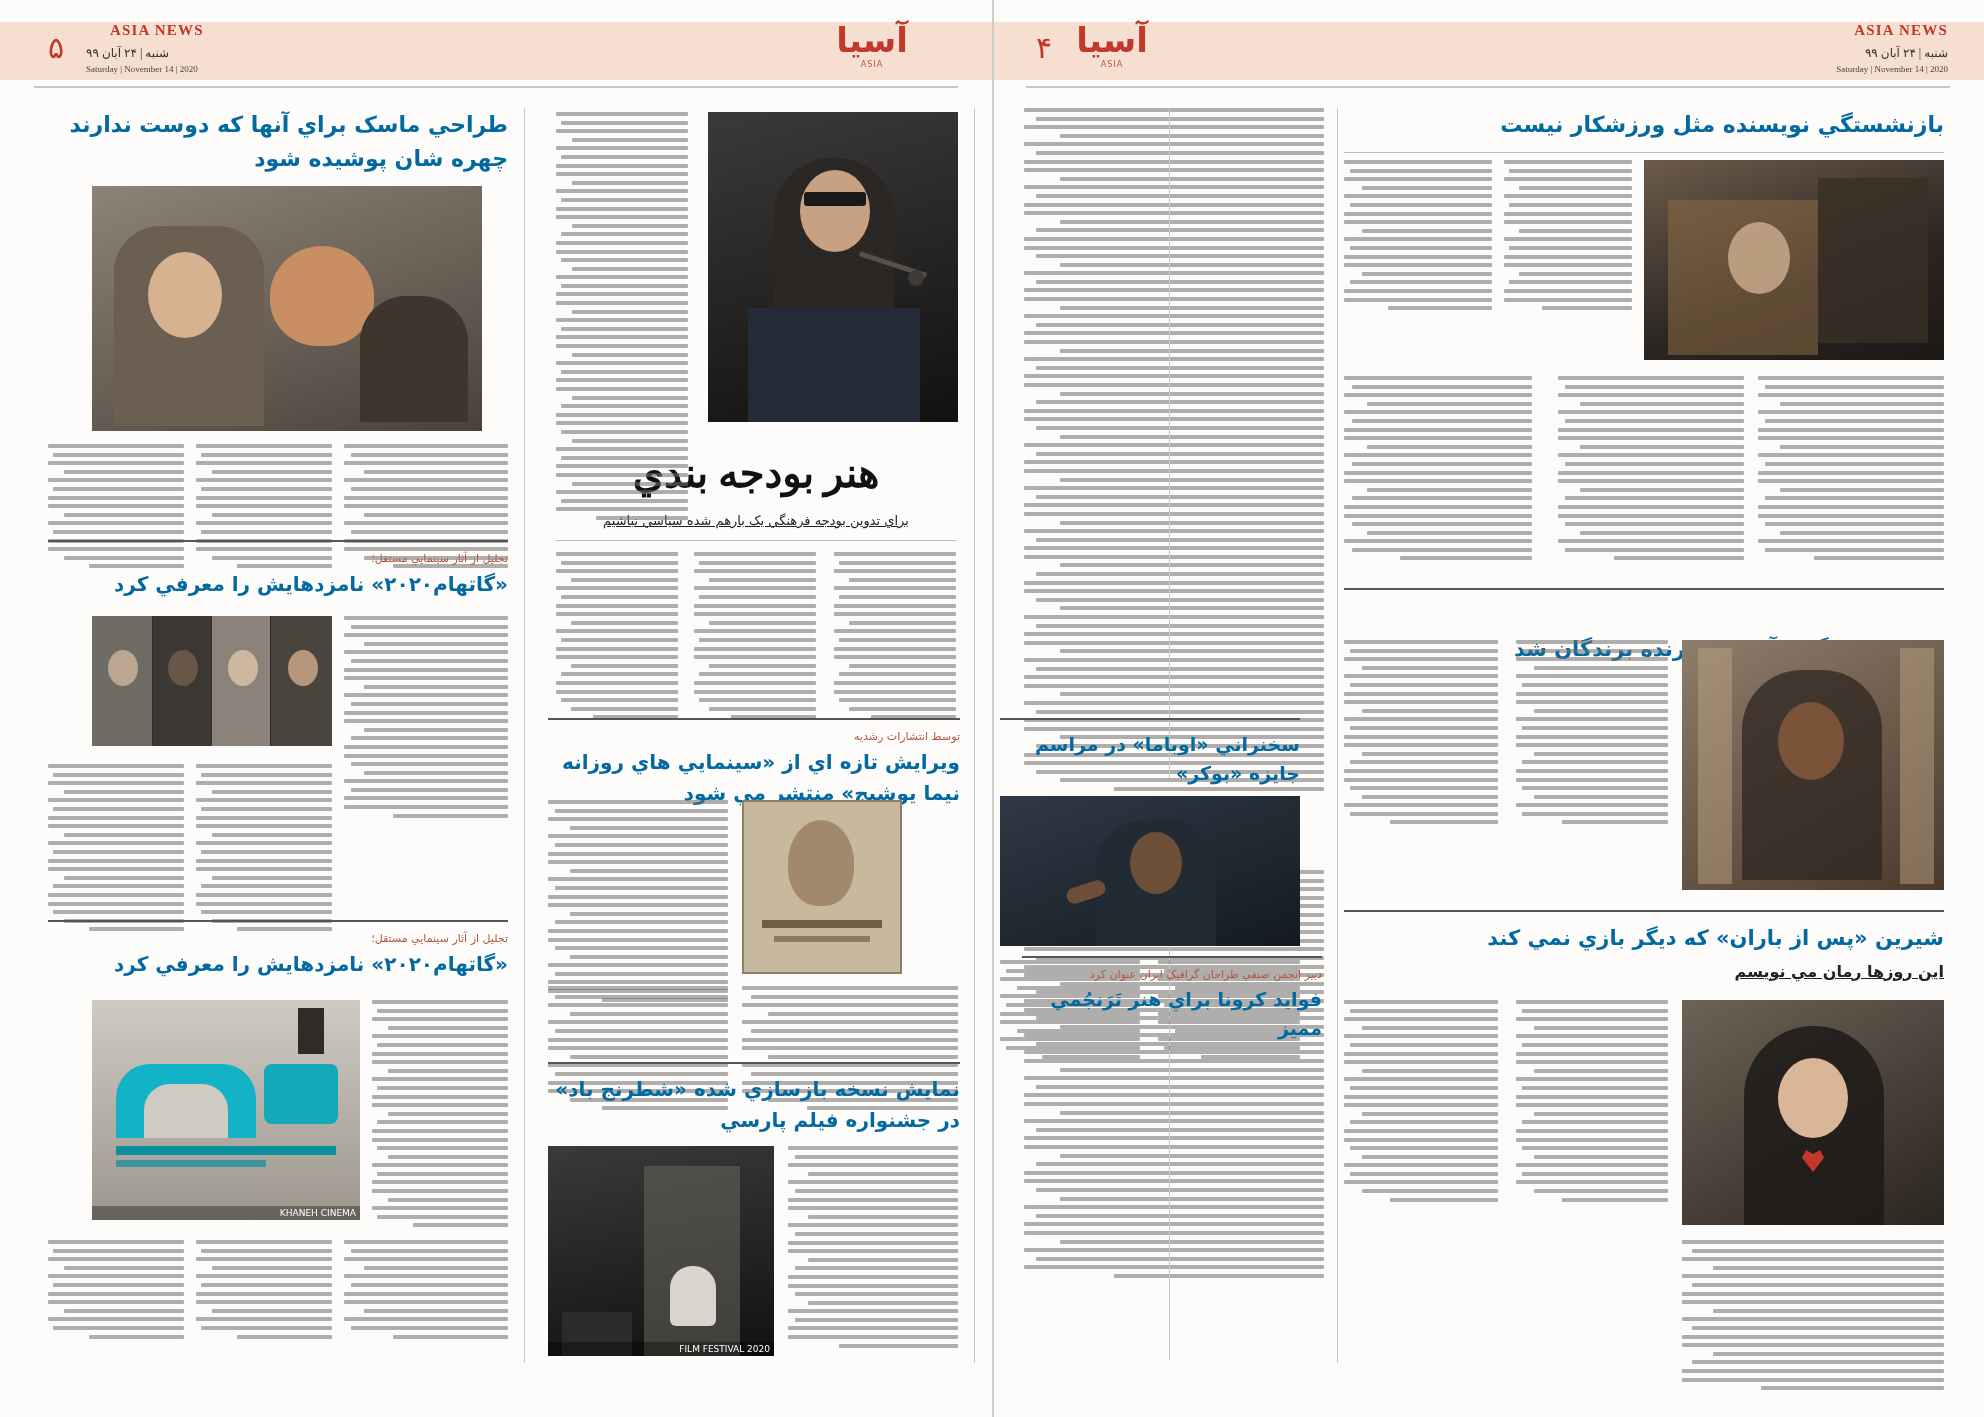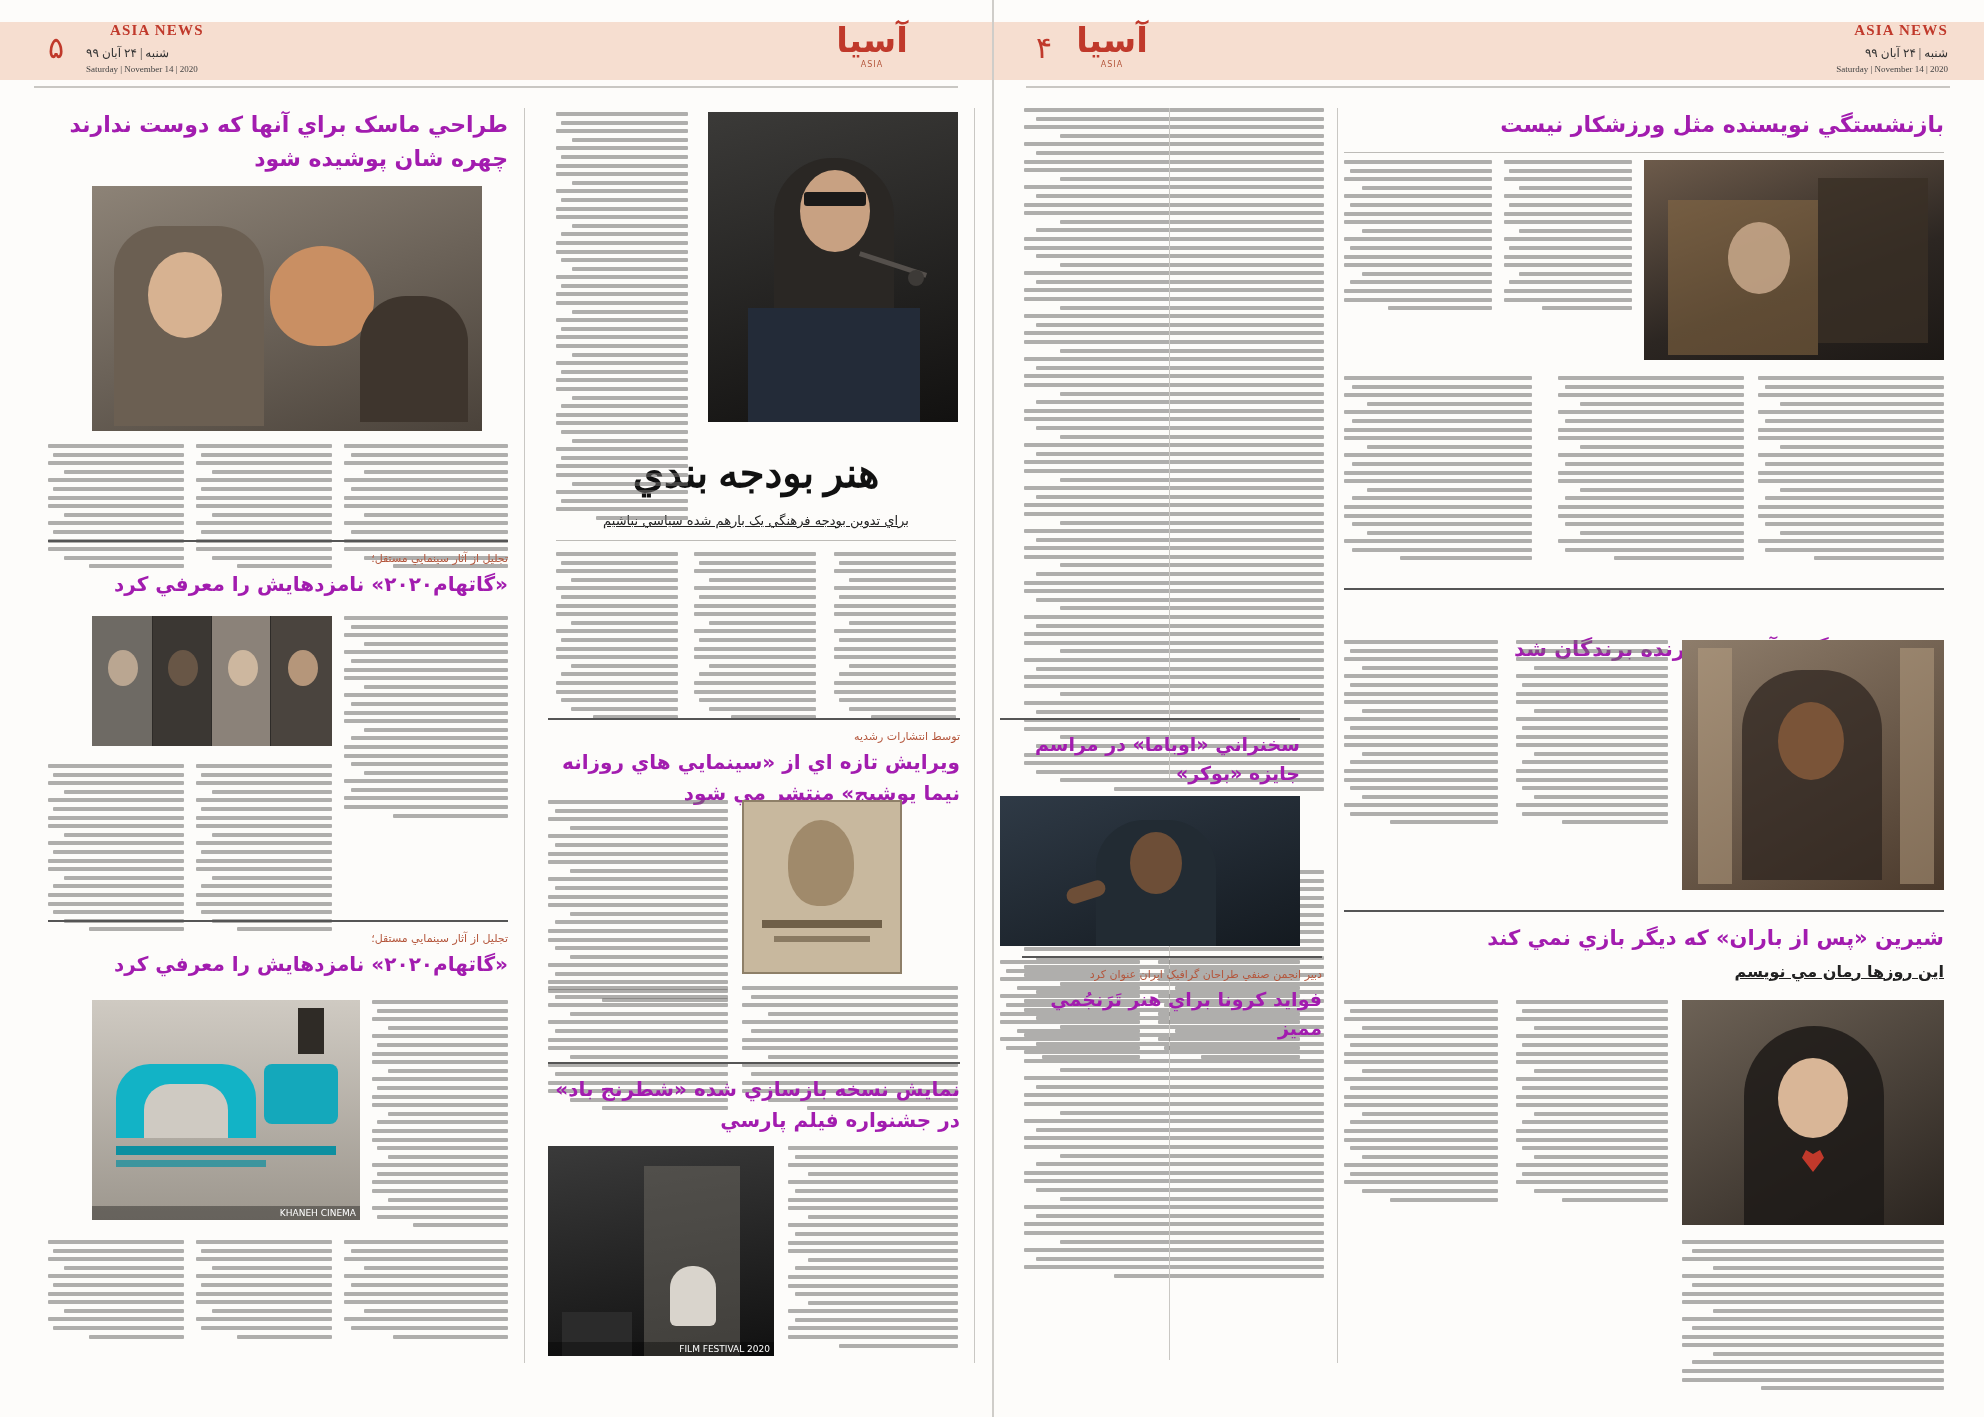--- a/index.html
+++ b/index.html
@@ -21,21 +21,21 @@
   .mh-date{position:absolute;top:46px;font-size:12px;color:#333;font-family:"Liberation Serif",serif;direction:rtl;}
   .mh-date2{position:absolute;top:64px;font-size:9px;color:#444;font-family:"Liberation Serif",serif;}
   .mh-num{position:absolute;top:30px;font-size:30px;color:#c0392b;font-family:"Liberation Serif",serif;}
   .mh-logo{position:absolute;top:20px;width:120px;height:58px;text-align:center;}
   .mh-logo .glyph{font-size:34px;color:#c0392b;font-weight:bold;line-height:40px;}
   .mh-logo .sub{font-size:8px;color:#b4563c;letter-spacing:1px;}
   .mh-rule{position:absolute;left:34px;right:34px;top:86px;height:2px;background:#c9c7c3;}
 
   
   .col{position:absolute;box-sizing:border-box;}
-  .hl{color:#a21caf;font-weight:bold;direction:rtl;text-align:right;line-height:1.55;}
+  .hl{color:#0369a1;font-weight:bold;direction:rtl;text-align:right;line-height:1.55;}
   .kicker{font-size:11px;color:#b4563c;direction:rtl;text-align:right;margin-bottom:4px;}
   .sub-hl{font-size:12px;color:#222;direction:rtl;text-align:right;line-height:1.6;font-weight:bold;text-decoration:underline;}
   .rule{height:1px;background:#bdbbb7;}
   .rule-dark{height:2px;background:#555;}
 
   
   .body{direction:rtl;}
   .body .ln{height:5px;background:#6f6d6b;opacity:.60;margin-bottom:5.5px;border-radius:1px;}
   .body .ln.s1{width:100%;}
   .body .ln.s2{width:96%;}

